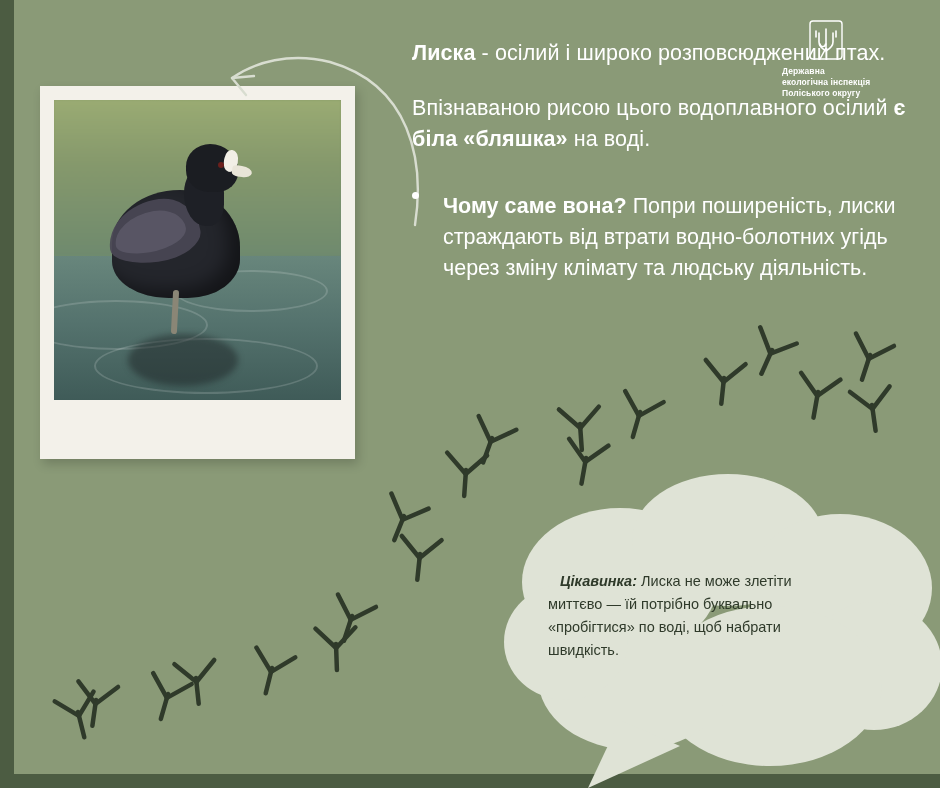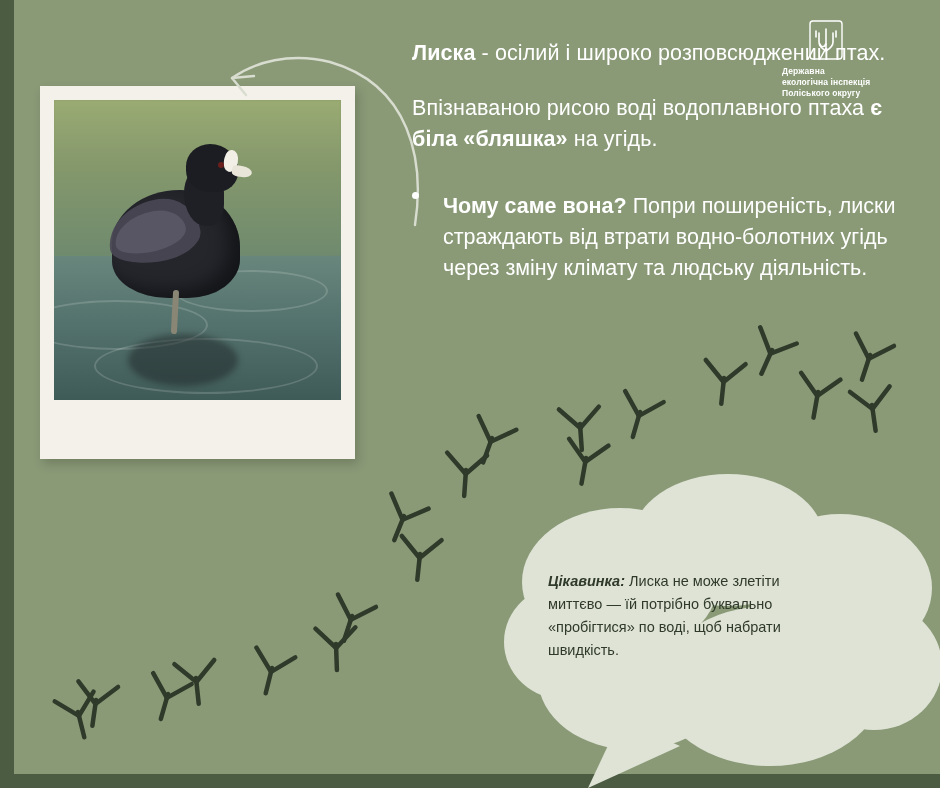--- a/index.html
+++ b/index.html
@@ -229,21 +229,21 @@
   }
   .cloud-text {
     position: absolute;
     left: 548px;
     top: 570px;
     width: 272px;
     color: #2f3a2a;
     font-size: 14.5px;
     line-height: 23px;
   }
-  .cloud-text i { font-style: italic; font-weight: bold; }
+  .cloud-text i { font-style: italic; font-weight: bold; margin-left: 12px; }
 </style>
 </head>
 <body>
 
 <div class="poster">
 
   <div class="edge-left"></div>
   <div class="edge-bottom"></div>
 
   <svg class="prints" viewBox="0 0 940 788">
@@ -381,21 +381,21 @@
   <svg class="arrow-svg" viewBox="0 0 210 200">
     <path d="M205 185 C 215 120, 200 45, 120 22 C 80 12, 45 22, 22 38" fill="none" stroke="#d8ddd0" stroke-width="2.4" stroke-linecap="round"></path>
     <path d="M22 38 L 44 36 M22 38 L 36 55" fill="none" stroke="#d8ddd0" stroke-width="2.4" stroke-linecap="round"></path>
   </svg>
 
   <div class="text-block">
     <p class="para">
       <b>Лиска</b><span> - осілий і широко розповсюджений птах.</span>
     </p>
     <p class="para">
-      <span>Впізнаваною рисою воді водоплавного птаха </span><b>є біла «бляшка»</b><span> на угідь.</span>
+      <span>Впізнаваною рисою цього водоплавного осілий </span><b>є біла «бляшка»</b><span> на воді.</span>
     </p>
     <div class="bullet-row">
       <div class="bullet-dot"></div>
       <p class="bullet-text">
         <b>Чому саме вона?</b><span> Попри поширеність, лиски страждають від втрати водно-болотних угідь через зміну клімату та людську діяльність.</span>
       </p>
     </div>
   </div>
 
   <svg class="cloud" viewBox="0 0 470 318">

